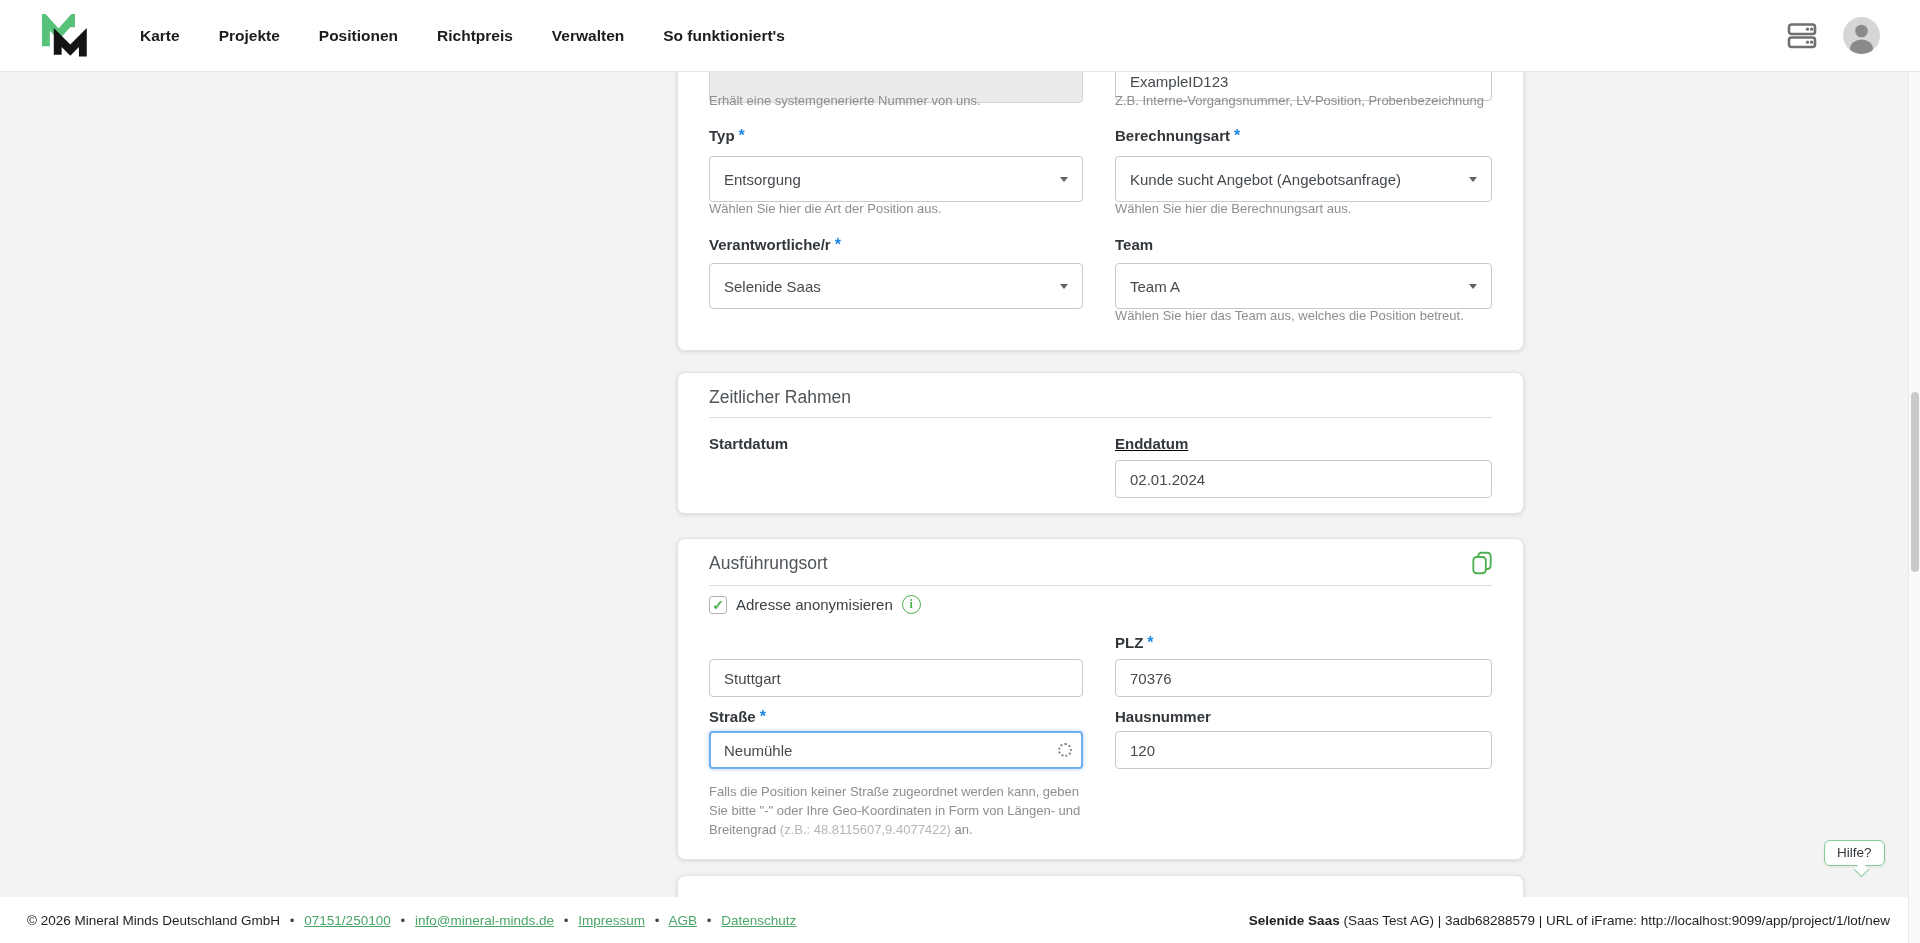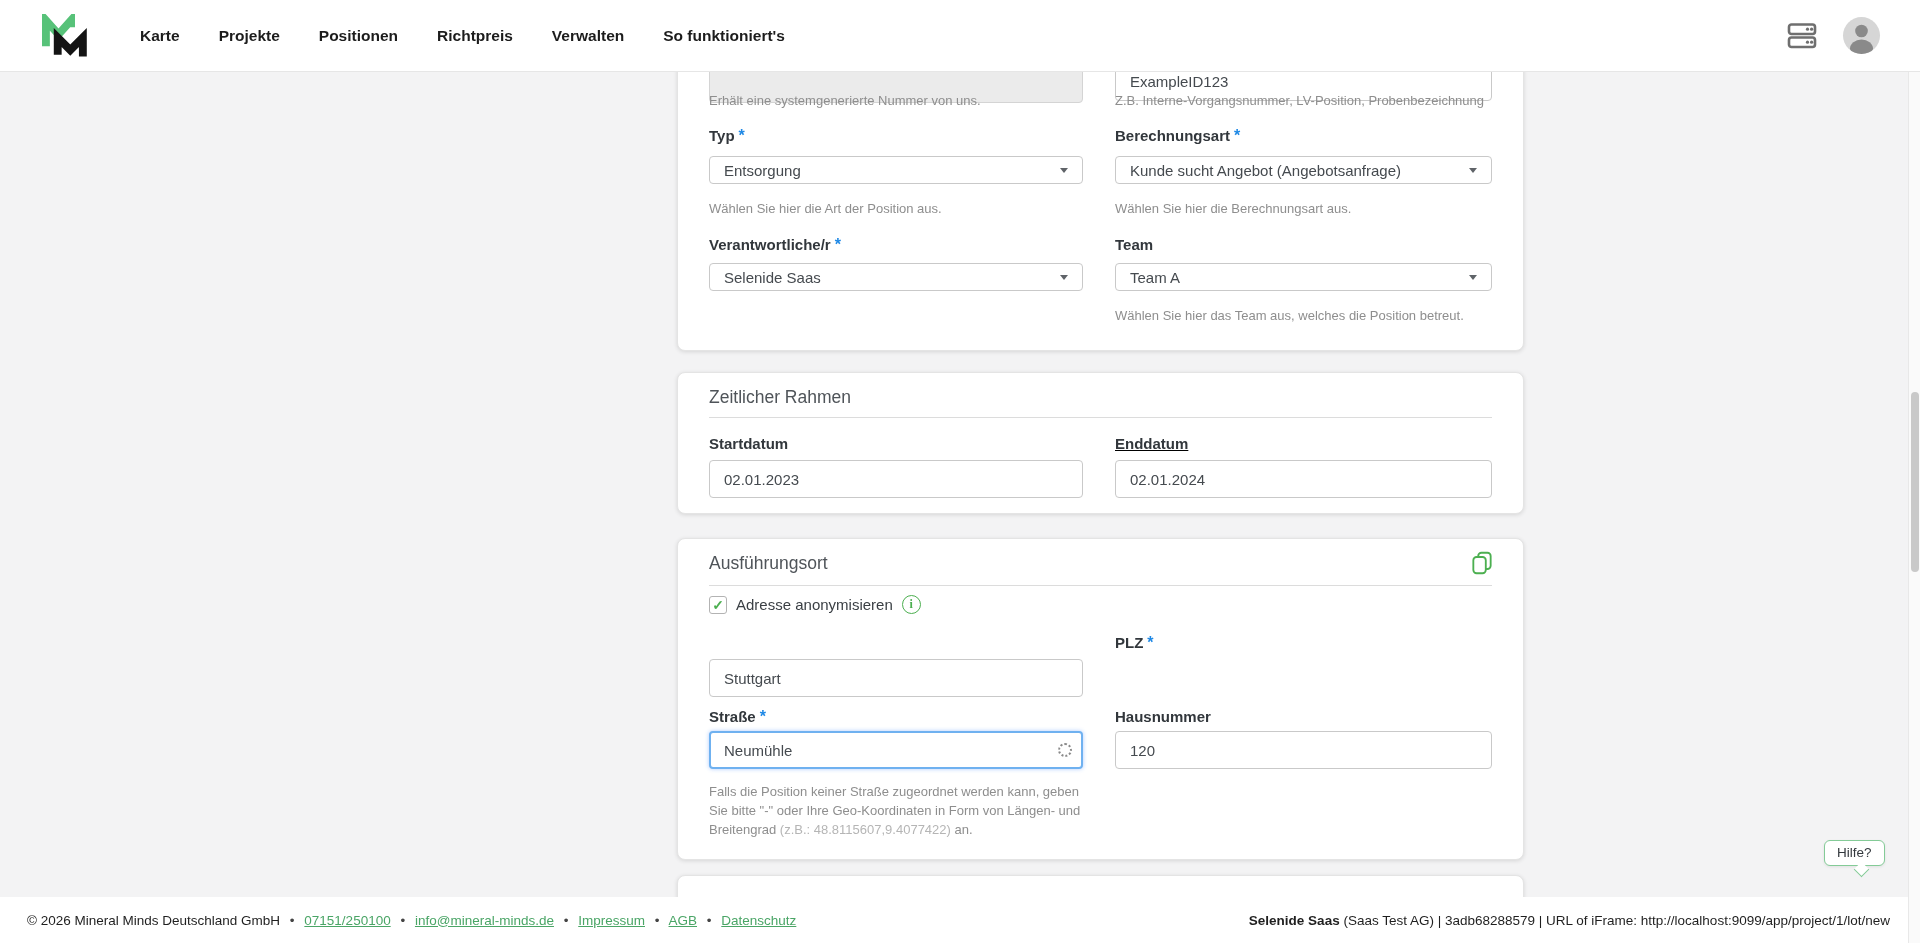--- a/index.html
+++ b/index.html
@@ -30,21 +30,21 @@
   .helper { font-size:13px; color:#8e8e8e; }
   .section-title { font-size:17.5px; color:#4f5459; }
   .divider { position:absolute; left:31px; right:31px; height:0; border-top:1px solid #dcdcdc; }
 
   .tfield { height:38px; border:1px solid #c9c9c9; border-radius:4px; background:#fff;
     font-family:"Liberation Sans",sans-serif; font-size:15px; color:#454a4f; padding:0 14px; width:100%; outline:none; }
   .tfield.cut { height:40px; padding-top:0; padding-bottom:0; }
   .tfield:disabled, .tfield.disabled { background:#ebebeb; border-color:#d4d4d4; }
   .focusfield { border:2px solid #6fb1f0; box-shadow:0 0 4px rgba(77,144,254,.45); padding:0 13px; }
 
-  .selectbox { height:28px; border:1px solid #c9c9c9; border-radius:4px; background:#fff;
+  .selectbox { height:46px; border:1px solid #c9c9c9; border-radius:4px; background:#fff;
     display:flex; align-items:center; padding:7px 14px; font-size:15px; color:#454a4f; cursor:pointer; }
   .selectbox .caret { margin-left:auto; width:0; height:0; border-left:4.5px solid transparent;
     border-right:4.5px solid transparent; border-top:5.5px solid #5f6368; }
 
   .col-l { left:31px;  width:374px; }
   .col-r { left:437px; width:377px; }
 
   
   .cbx-row { display:flex; align-items:center; gap:9px; }
   .cbx { width:18px; height:18px; border:1.5px solid #b3b3b3; border-radius:3px; background:#fff;
@@ -159,21 +159,20 @@
 
 <div class="card" id="card-zeit">
   <div class="section-title abs" style="left:31px; top:14px;">Zeitlicher Rahmen</div>
   <div class="divider" style="top:44px;"></div>
   <div class="abs col-l" style="top:62px;">
     <span class="field-label">Startdatum</span>
   </div>
   <div class="abs col-r" style="top:62px;text-decoration:underline;">
     <span class="field-label">Enddatum</span>
   </div>
-  <input class="tfield abs col-l" style="top: 87px;" value="02.01.2023">
   <input class="tfield abs col-r" style="top: 87px;" value="02.01.2024">
 </div>
 
 <div class="card" id="card-ort">
   <div class="section-title abs" style="left:31px; top:14px;">Ausführungsort</div>
   <svg class="abs" style="right:28px; top:11px;" width="26" height="26" viewBox="0 0 24 24">
     <rect x="8.5" y="2.5" width="11.5" height="15" rx="3" fill="none" stroke="#4caf50" stroke-width="1.7"></rect>
     <rect x="4" y="6.5" width="11.5" height="15" rx="3" fill="#ffffff" stroke="#4caf50" stroke-width="1.7"></rect>
   </svg>
   <div class="divider" style="top:46px;"></div>
@@ -184,20 +183,21 @@
     <span class="info-icon"></span>
   </div>
 
   <div class="abs col-l" style="top:95px;margin-top:36px;">
     <span class="field-label">Ort</span><span class="req">*</span>
   </div>
   <div class="abs col-r" style="top:95px;">
     <span class="field-label">PLZ</span><span class="req">*</span>
   </div>
   <input class="tfield abs col-l" style="top: 120px;" value="Stuttgart">
+  <input class="tfield abs col-r" style="top: 120px;" value="70376">
 
   <div class="abs col-l" style="top:169px;">
     <span class="field-label">Straße</span><span class="req">*</span>
   </div>
   <div class="abs col-r" style="top:169px;">
     <span class="field-label">Hausnummer</span>
   </div>
   <div class="abs col-l" style="top:192px; height:38px;">
     <input class="tfield focusfield" value="Neumühle" style="">
     <span class="spinner"></span>

